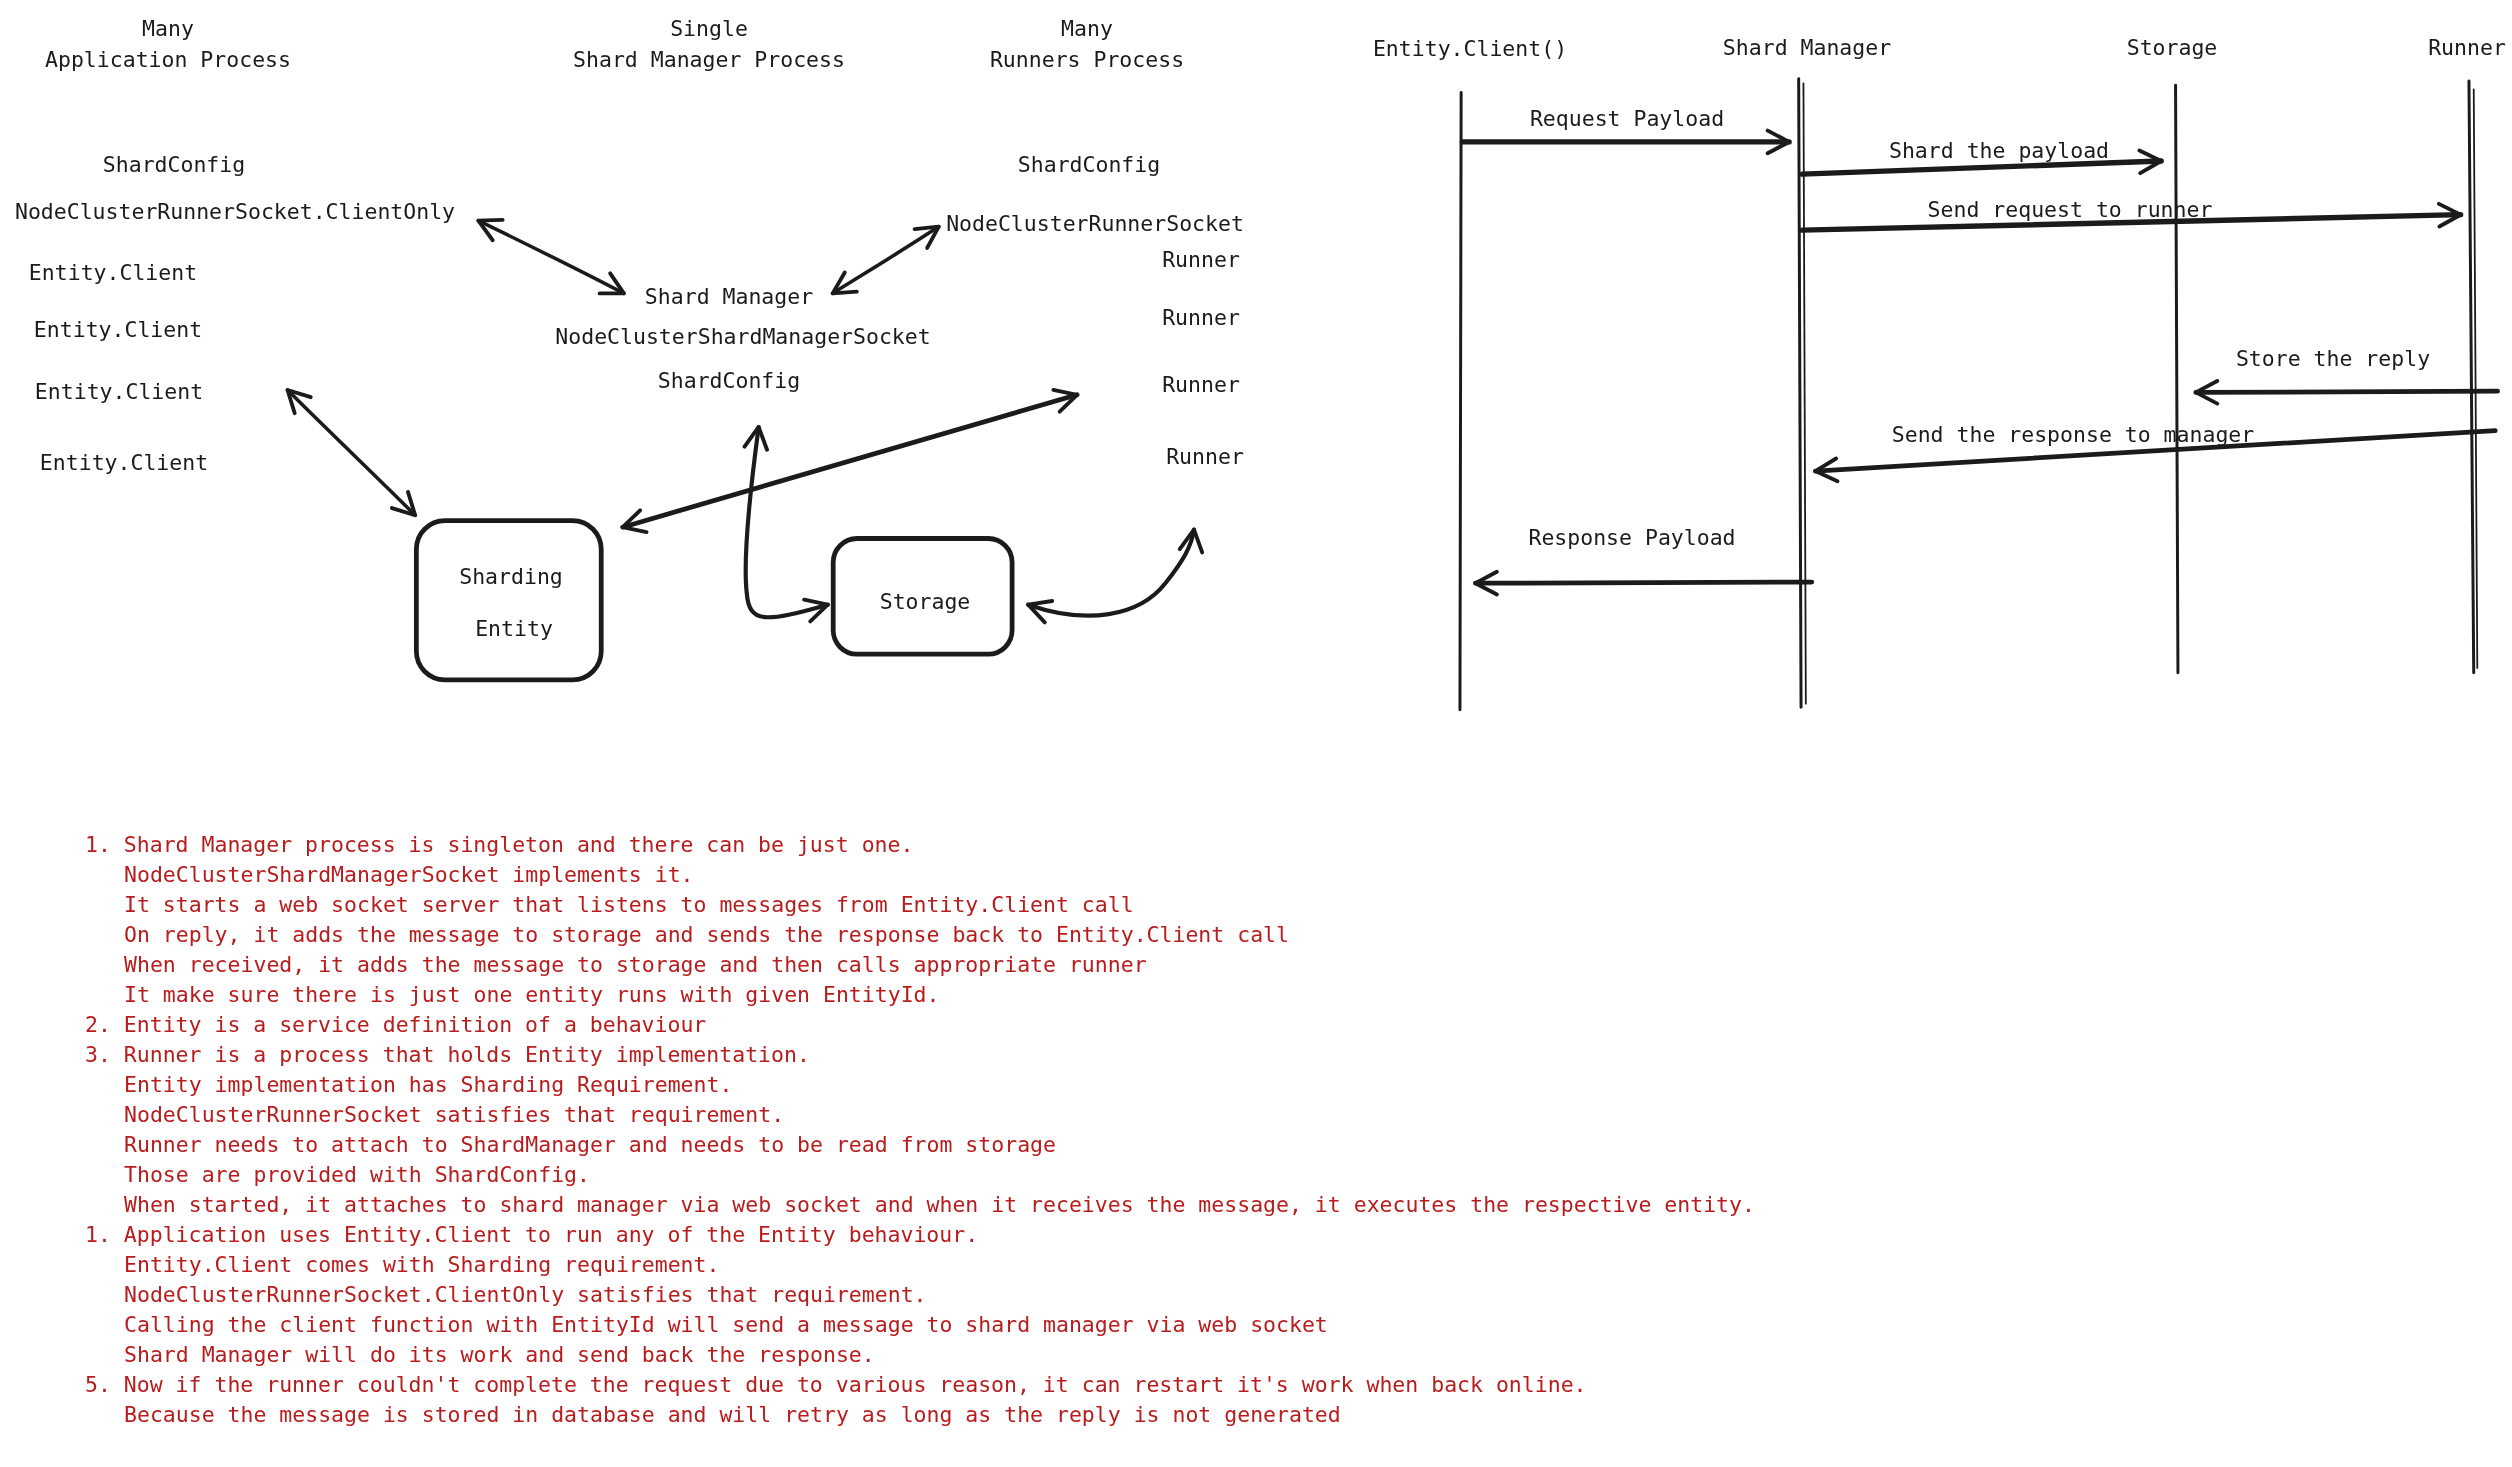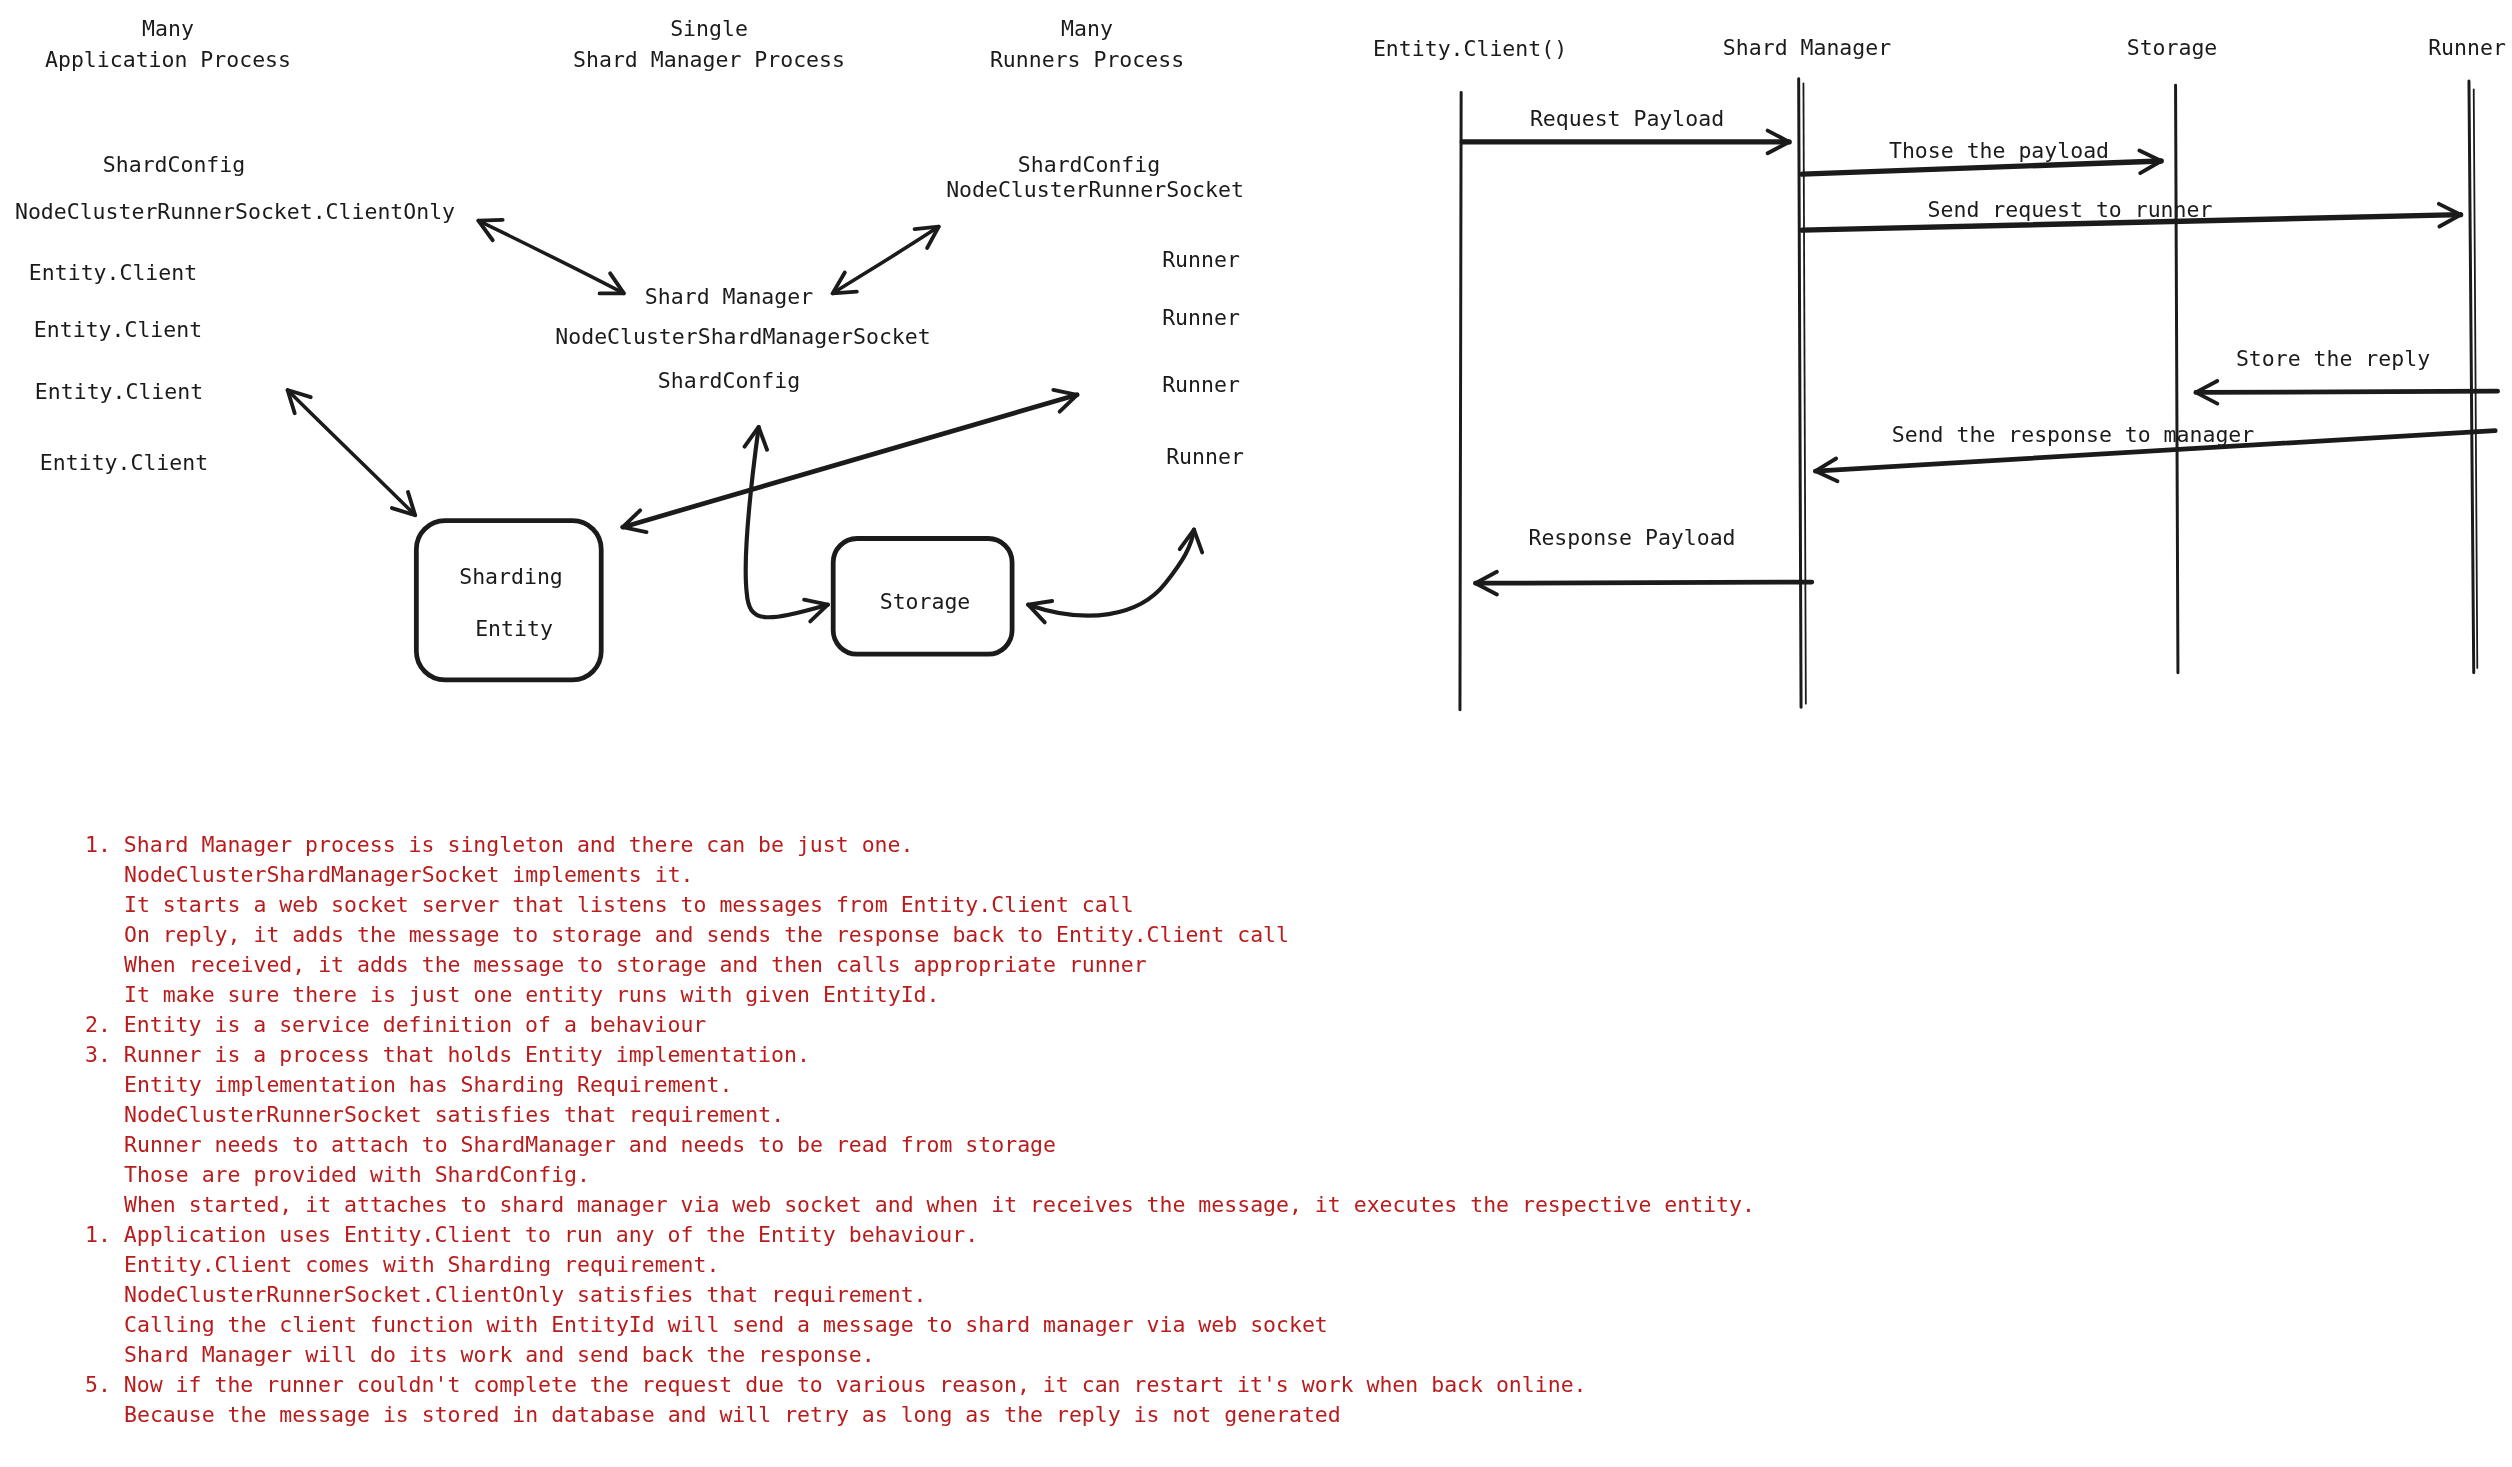--- a/index.html
+++ b/index.html
@@ -99,37 +99,37 @@
   <div class="label" style="left:113px;  top:272px">Entity.Client</div>
   <div class="label" style="left:118px;  top:329px">Entity.Client</div>
   <div class="label" style="left:119px;  top:391px">Entity.Client</div>
   <div class="label" style="left:124px;  top:462px">Entity.Client</div>
 
   <div class="label" style="left:729px; top:296px">Shard Manager</div>
   <div class="label" style="left:743px; top:336px">NodeClusterShardManagerSocket</div>
   <div class="label" style="left:729px; top:380px">ShardConfig</div>
 
   <div class="label" style="left:1089px; top:164px">ShardConfig</div>
-  <div class="label" style="left:1095px; top:189px">NodeClusterRunnerSocket</div>
+  <div class="label" style="left:1095px; top:223px">NodeClusterRunnerSocket</div>
   <div class="label" style="left:1201px; top:259px">Runner</div>
   <div class="label" style="left:1201px; top:317px">Runner</div>
   <div class="label" style="left:1201px; top:384px">Runner</div>
   <div class="label" style="left:1205px; top:456px">Runner</div>
 
   <div class="label" style="left:511px;  top:576px">Sharding</div>
   <div class="label" style="left:514px;  top:628px">Entity</div>
   <div class="label" style="left:925px; top:601px">Storage</div>
 
   <div class="label" style="left:1470px; top:48px">Entity.Client()</div>
   <div class="label" style="left:1807px; top:47px">Shard Manager</div>
   <div class="label" style="left:2172px; top:47px">Storage</div>
   <div class="label" style="left:2467px; top:47px">Runner</div>
 
   <div class="label" style="left:1627px; top:118px">Request Payload</div>
-  <div class="label" style="left:1999px; top:150px">Those the payload</div>
+  <div class="label" style="left:1999px; top:150px">Shard the payload</div>
   <div class="label" style="left:2070px; top:209px">Send request to runner</div>
   <div class="label" style="left:2333px; top:358px">Store the reply</div>
   <div class="label" style="left:2073px; top:434px">Send the response to manager</div>
   <div class="label" style="left:1632px; top:537px">Response Payload</div>
 
   <div class="notes">
     <div>1. Shard Manager process is singleton and there can be just one.</div>
     <div class="cont">NodeClusterShardManagerSocket implements it.</div>
     <div class="cont">It starts a web socket server that listens to messages from Entity.Client call</div>
     <div class="cont">On reply, it adds the message to storage and sends the response back to Entity.Client call</div>

